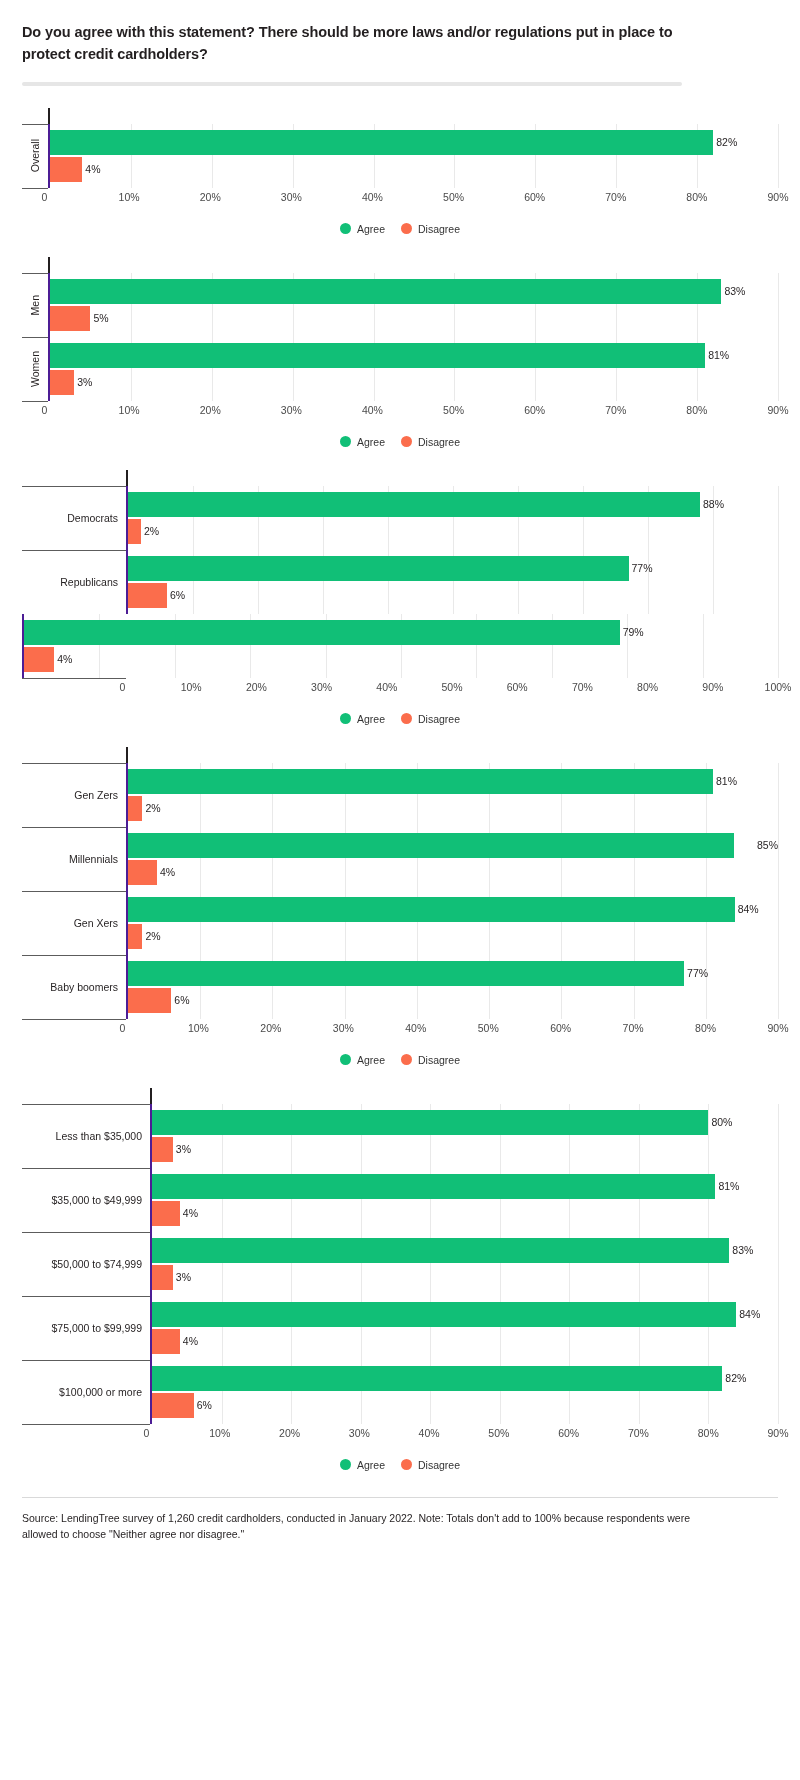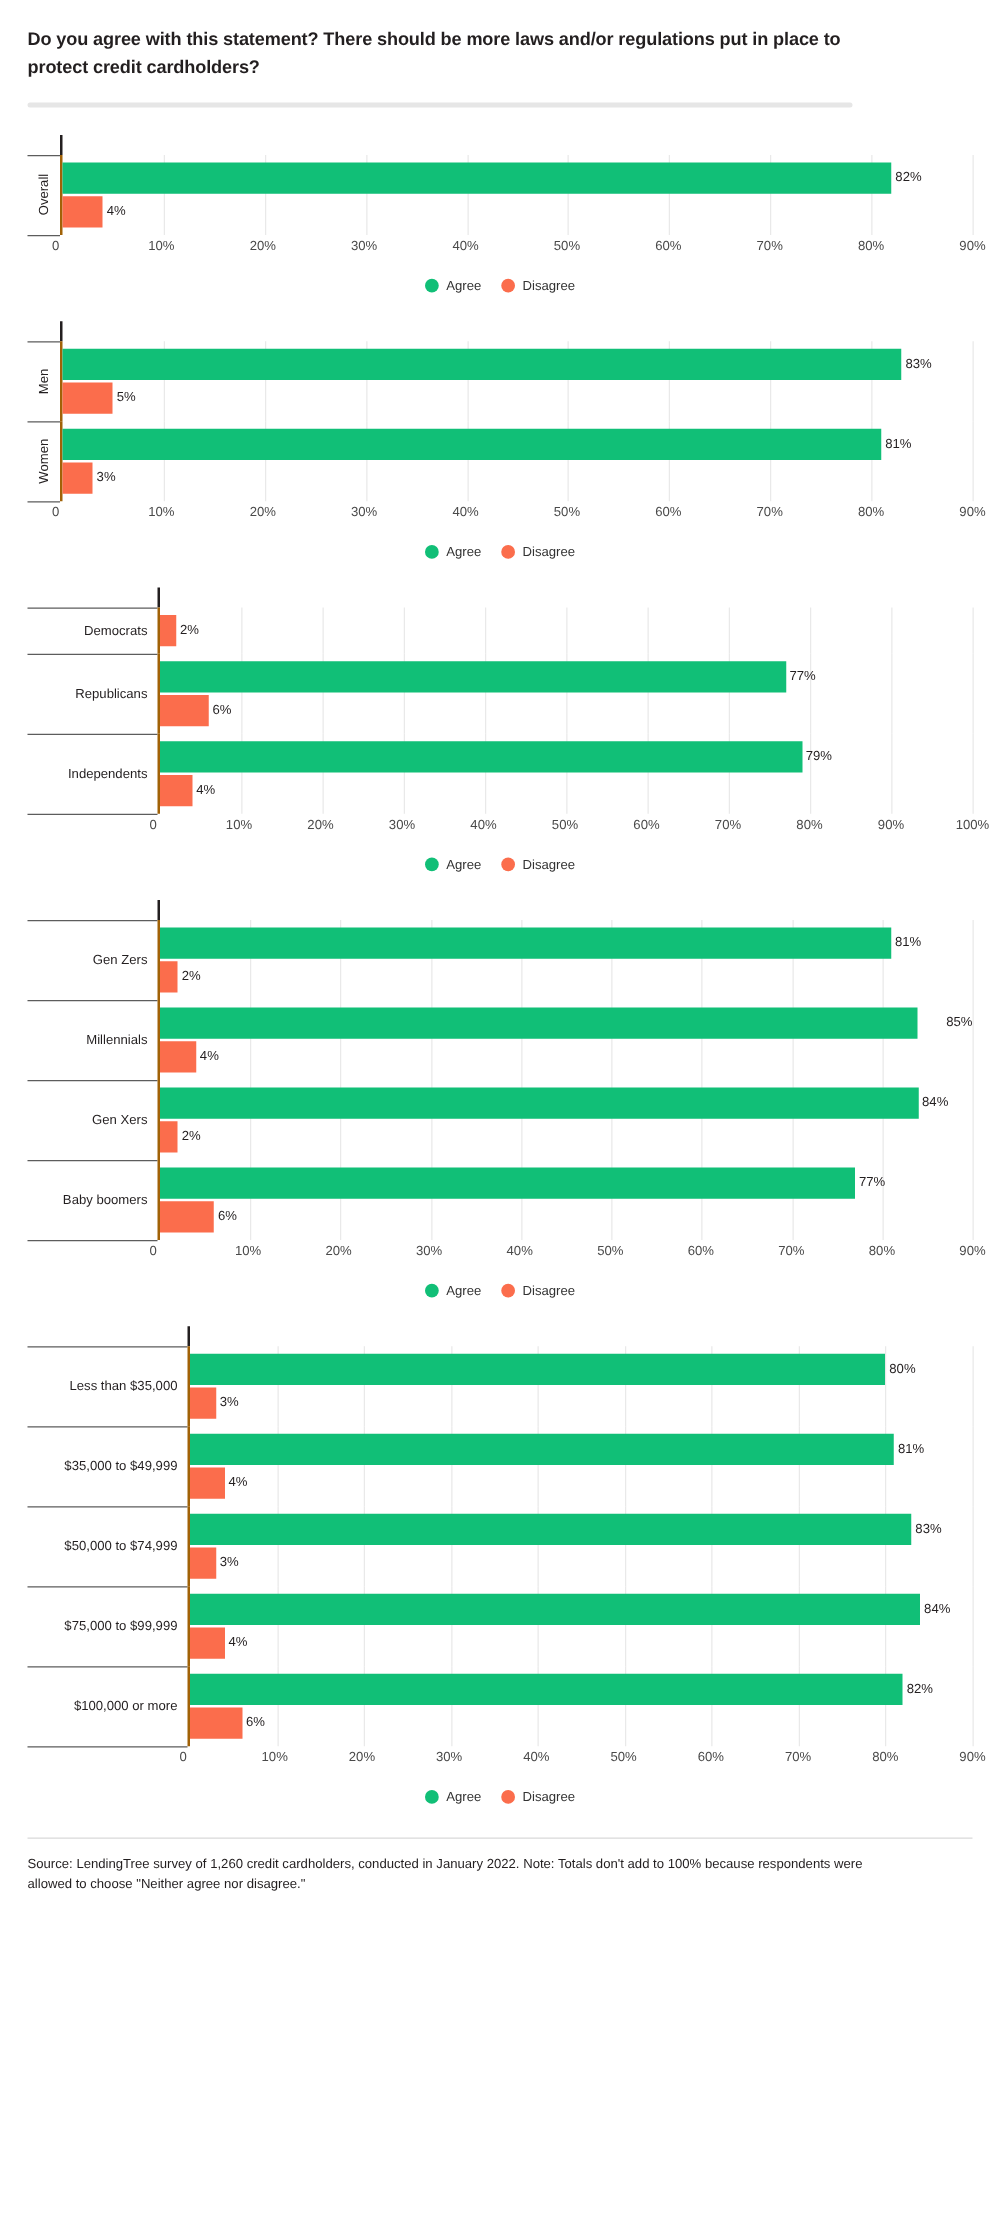--- a/index.html
+++ b/index.html
@@ -62,21 +62,21 @@
   }
   .cat-label-cell.vertical span {
     writing-mode: vertical-rl;
     transform: rotate(180deg);
     font-size: 10.5px;
   }
 
   .bars-cell {
     position: relative;
     flex: 1 1 auto;
-    border-left: 2px solid #a16207;
+    border-left: 2px solid #4c1d95;
   }
 
   .gridlines {
     position: absolute;
     inset: 0;
     pointer-events: none;
   }
   .gridlines i {
     position: absolute;
     top: 0; bottom: 0;
@@ -369,20 +369,24 @@
                 <i style="left: 40%;"></i>
                 <i style="left: 50%;"></i>
                 <i style="left: 60%;"></i>
                 <i style="left: 70%;"></i>
                 <i style="left: 80%;"></i>
                 <i style="left: 90%;"></i>
                 <i style="left: 100%;"></i>
               </div>
               <div style="padding: 6px 0px; display: flex; flex-direction: column; gap: 2px;">
                 <div class="bar-line" style="height: 25px;">
+                  <span class="bar agree" style="width: 88%;"></span>
+                  <span class="bar-val">88%</span>
+                </div>
+                <div class="bar-line" style="height: 25px;">
                   <span class="bar disagree" style="width: 2%;"></span>
                   <span class="bar-val">2%</span>
                 </div>
               </div>
             </div>
           </div>
           <div class="cat-row">
             <div class="cat-label-cell" style="flex-basis: 104px;">
               <span>Republicans</span>
             </div>
@@ -405,23 +409,20 @@
                   <span class="bar-val">77%</span>
                 </div>
                 <div class="bar-line" style="height: 25px;">
                   <span class="bar disagree" style="width: 6%;"></span>
                   <span class="bar-val">6%</span>
                 </div>
               </div>
             </div>
           </div>
           <div class="cat-row">
-            <div class="cat-label-cell" style="flex-basis: 104px;">
-              <span>Independents</span>
-            </div>
             <div class="bars-cell">
               <div class="gridlines">
                 <i style="left: 10%;"></i>
                 <i style="left: 20%;"></i>
                 <i style="left: 30%;"></i>
                 <i style="left: 40%;"></i>
                 <i style="left: 50%;"></i>
                 <i style="left: 60%;"></i>
                 <i style="left: 70%;"></i>
                 <i style="left: 80%;"></i>

